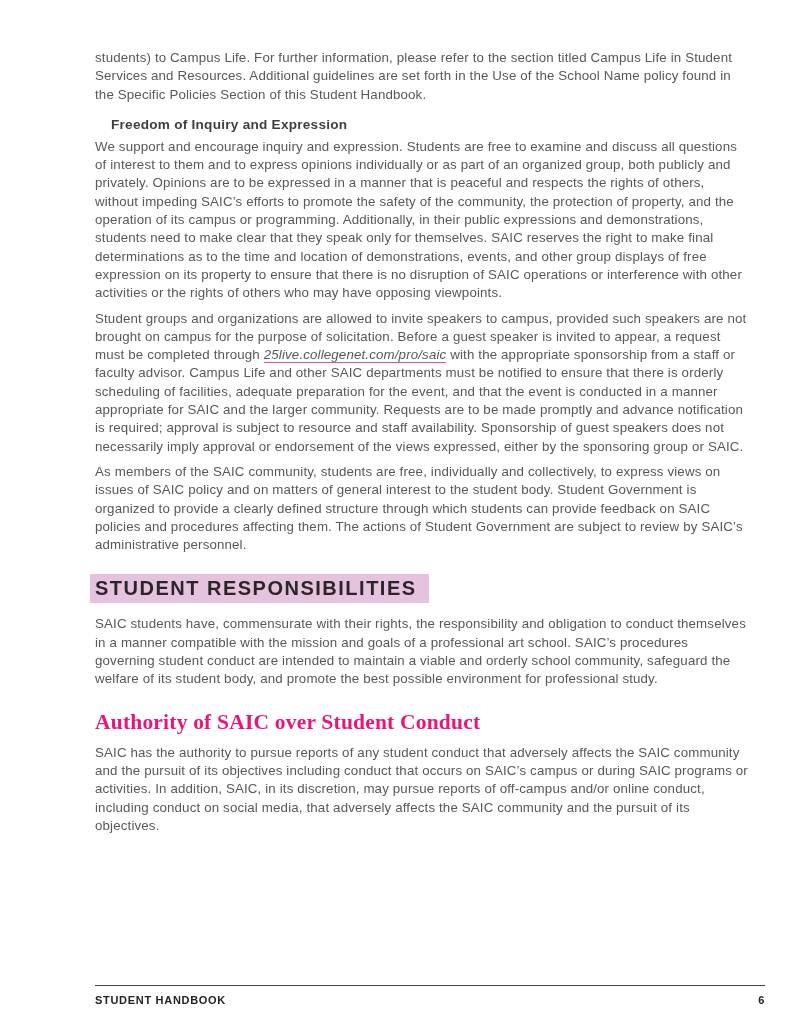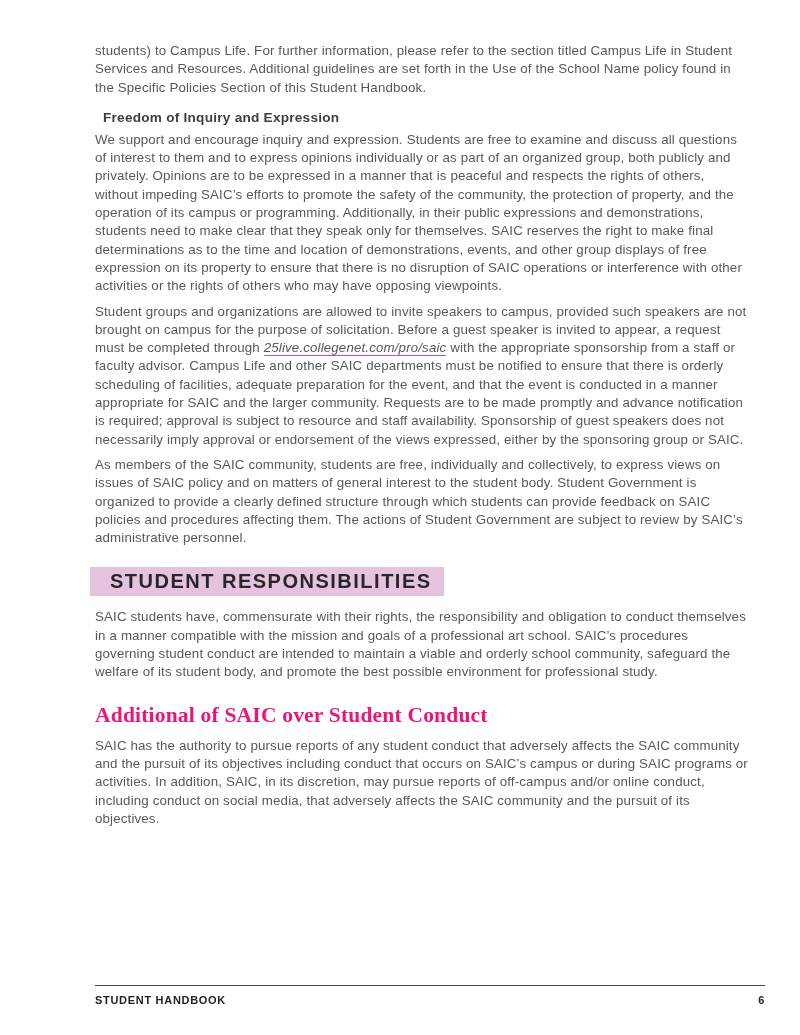--- a/index.html
+++ b/index.html
@@ -5,48 +5,48 @@
   html,body { margin:0; padding:0; background:#ffffff; }
   .page {
     position:relative;
     width:800px; height:1035px;
     background:#ffffff;
     font-family:"Liberation Sans","DejaVu Sans",sans-serif;
     overflow:hidden;
   }
   .content {
     position:absolute;
-    left:95px; top:42px;
+    left:95px; top:49px;
     width:656px;
   }
   p.body {
     font-size:13.3px;
     line-height:18.3px;
     letter-spacing:0.15px;
     color:#57585C;
     margin:0 0 7px 0;
   }
   h3.sub {
     font-size:13.6px;
     line-height:18px;
     font-weight:bold;
     letter-spacing:0.25px;
     color:#3E3F43;
-    margin:12px 0 4px 8px;
+    margin:12px 0 4px 16px;
   }
   .section-wrap { margin:20px 0 12px 0; }
   .section-head {
     display:inline-block;
     background:#E5C3DF;
     color:#2A2528;
     font-size:20px;
     font-weight:bold;
     letter-spacing:1.5px;
     line-height:1;
-    padding:4px 12px 5px 20px;
+    padding:4px 12px 5px 5px;
     margin-left:-5px;
   }
   h2.serif {
     font-family:"Liberation Serif","DejaVu Serif",serif;
     font-size:21.5px;
     font-weight:bold;
     color:#EC147A;
     letter-spacing:0.2px;
     margin:21px 0 9px 0;
   }
@@ -90,21 +90,21 @@
 
     <p class="body"><span>Student groups and organizations are allowed to invite speakers to campus, provided such speakers are not brought on campus for the purpose of solicitation. Before a guest speaker is invited to appear, a request must be completed through </span><a class="link">25live.collegenet.com/pro/saic</a><span> with the appropriate sponsorship from a staff or faculty advisor. Campus Life and other SAIC departments must be notified to ensure that there is orderly scheduling of facilities, adequate preparation for the event, and that the event is conducted in a manner appropriate for SAIC and the larger community. Requests are to be made promptly and advance notification is required; approval is subject to resource and staff availability. Sponsorship of guest speakers does not necessarily imply approval or endorsement of the views expressed, either by the sponsoring group or SAIC.</span></p>
 
     <p class="body">As members of the SAIC community, students are free, individually and collectively, to express views on issues of SAIC policy and on matters of general interest to the student body. Student Government is organized to provide a clearly defined structure through which students can provide feedback on SAIC policies and procedures affecting them. The actions of Student Government are subject to review by SAIC’s administrative personnel.</p>
 
     <div class="section-wrap">
       <span class="section-head">STUDENT RESPONSIBILITIES</span>
     </div>
     <p class="body">SAIC students have, commensurate with their rights, the responsibility and obligation to conduct themselves in a manner compatible with the mission and goals of a professional art school. SAIC’s procedures governing student conduct are intended to maintain a viable and orderly school community, safeguard the welfare of its student body, and promote the best possible environment for professional study.</p>
 
-    <h2 class="serif">Additional of SAIC over Student Conduct</h2>
+    <h2 class="serif">Authority of SAIC over Student Conduct</h2>
     <p class="body">SAIC has the authority to pursue reports of any student conduct that adversely affects the SAIC community and the pursuit of its objectives including conduct that occurs on SAIC’s campus or during SAIC programs or activities. In addition, SAIC, in its discretion, may pursue reports of off-campus and/or online conduct, including conduct on social media, that adversely affects the SAIC community and the pursuit of its objectives.</p>
 
   </main>
 
   <div class="footer-rule"></div>
   <div class="footer-row">
     <span>STUDENT HANDBOOK</span>
     <span>6</span>
   </div>
 </div>

